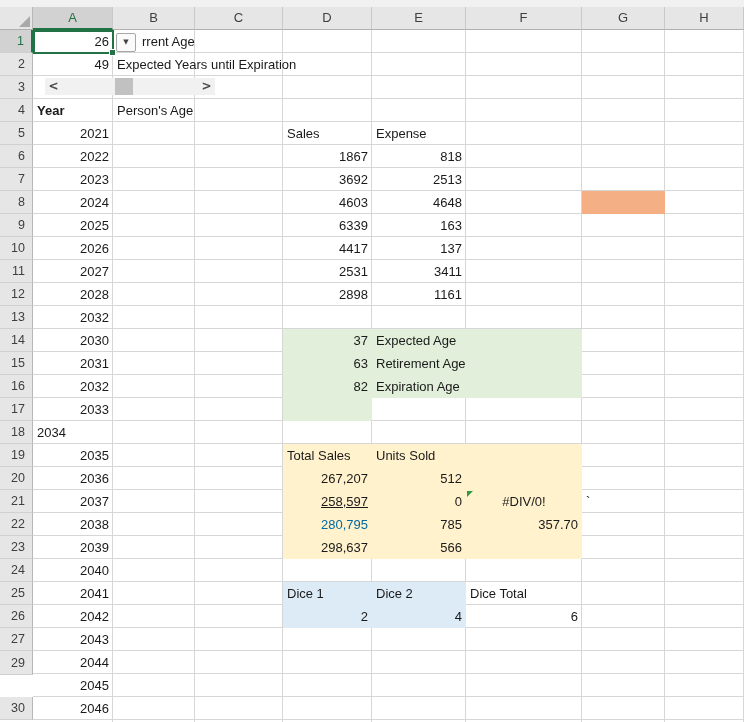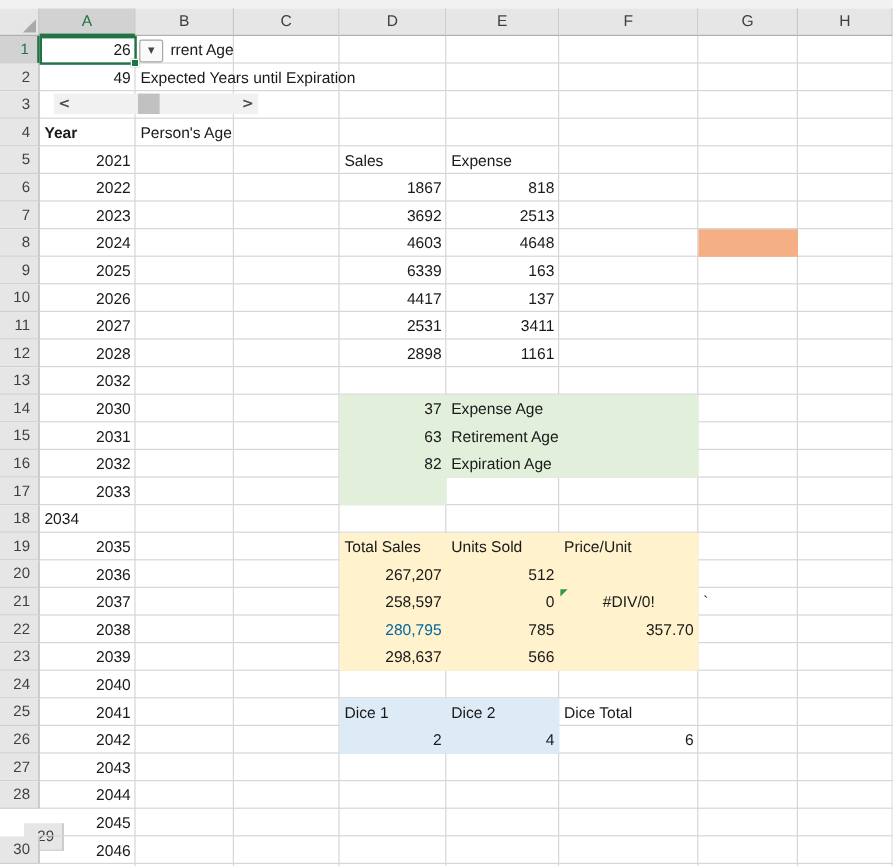--- a/index.html
+++ b/index.html
@@ -65,21 +65,21 @@
     <div class="rowhdr" style="left: 0px; top: 444px; width: 33px; height: 23px;">19</div>
     <div class="rowhdr" style="left: 0px; top: 467px; width: 33px; height: 23px;">20</div>
     <div class="rowhdr" style="left: 0px; top: 490px; width: 33px; height: 23px;">21</div>
     <div class="rowhdr" style="left: 0px; top: 513px; width: 33px; height: 23px;">22</div>
     <div class="rowhdr" style="left: 0px; top: 536px; width: 33px; height: 23px;">23</div>
     <div class="rowhdr" style="left: 0px; top: 559px; width: 33px; height: 23px;">24</div>
     <div class="rowhdr" style="left: 0px; top: 582px; width: 33px; height: 23px;">25</div>
     <div class="rowhdr" style="left: 0px; top: 605px; width: 33px; height: 23px;">26</div>
     <div class="rowhdr" style="left: 0px; top: 628px; width: 33px; height: 23px;">27</div>
     <div class="rowhdr" style="left: 0px; top: 651px; width: 33px; height: 23px;">28</div>
-    <div class="rowhdr" style="left: 0px; top: 686px; width: 33px; height: 23px; margin-left: 20px;">29</div>
+    <div class="rowhdr" style="left: 0px; top: 652px; width: 33px; height: 23px;">29</div>
     <div class="rowhdr" style="left: 0px; top: 697px; width: 33px; height: 23px;">30</div>
     <div class="vline" style="left: 112px; top: 30px; width: 1px; height: 692px; background: rgb(214, 214, 214);"></div>
     <div class="vline" style="left: 194px; top: 30px; width: 1px; height: 692px; background: rgb(214, 214, 214);"></div>
     <div class="vline" style="left: 282px; top: 30px; width: 1px; height: 692px; background: rgb(214, 214, 214);"></div>
     <div class="vline" style="left: 371px; top: 30px; width: 1px; height: 692px; background: rgb(214, 214, 214);"></div>
     <div class="vline" style="left: 465px; top: 30px; width: 1px; height: 692px; background: rgb(214, 214, 214);"></div>
     <div class="vline" style="left: 581px; top: 30px; width: 1px; height: 692px; background: rgb(214, 214, 214);"></div>
     <div class="vline" style="left: 664px; top: 30px; width: 1px; height: 692px; background: rgb(214, 214, 214);"></div>
     <div class="vline" style="left: 743px; top: 30px; width: 1px; height: 692px; background: rgb(214, 214, 214);"></div>
     <div class="hline" style="left: 33px; top: 52px; width: 711px; height: 1px; background: rgb(214, 214, 214);"></div>
@@ -159,31 +159,30 @@
     <div class="cell" style="left: 376px; top: 191px; width: 86px; height: 23px; text-align: right; color: rgb(26, 26, 26);">4648</div>
     <div class="cell" style="left: 287px; top: 214px; width: 81px; height: 23px; text-align: right; color: rgb(26, 26, 26);">6339</div>
     <div class="cell" style="left: 376px; top: 214px; width: 86px; height: 23px; text-align: right; color: rgb(26, 26, 26);">163</div>
     <div class="cell" style="left: 287px; top: 237px; width: 81px; height: 23px; text-align: right; color: rgb(26, 26, 26);">4417</div>
     <div class="cell" style="left: 376px; top: 237px; width: 86px; height: 23px; text-align: right; color: rgb(26, 26, 26);">137</div>
     <div class="cell" style="left: 287px; top: 260px; width: 81px; height: 23px; text-align: right; color: rgb(26, 26, 26);">2531</div>
     <div class="cell" style="left: 376px; top: 260px; width: 86px; height: 23px; text-align: right; color: rgb(26, 26, 26);">3411</div>
     <div class="cell" style="left: 287px; top: 283px; width: 81px; height: 23px; text-align: right; color: rgb(26, 26, 26);">2898</div>
     <div class="cell" style="left: 376px; top: 283px; width: 86px; height: 23px; text-align: right; color: rgb(26, 26, 26);">1161</div>
     <div class="cell" style="left: 287px; top: 329px; width: 81px; height: 23px; text-align: right; color: rgb(26, 26, 26);">37</div>
-    <div class="cell" style="left: 376px; top: 329px; width: 86px; height: 23px; text-align: left; color: rgb(26, 26, 26);">Expense Age</div>
+    <div class="cell" style="left: 376px; top: 329px; width: 86px; height: 23px; text-align: left; color: rgb(26, 26, 26);">Expected Age</div>
     <div class="cell" style="left: 287px; top: 352px; width: 81px; height: 23px; text-align: right; color: rgb(26, 26, 26);">63</div>
     <div class="cell" style="left: 376px; top: 352px; width: 86px; height: 23px; text-align: left; color: rgb(26, 26, 26);">Retirement Age</div>
     <div class="cell" style="left: 287px; top: 375px; width: 81px; height: 23px; text-align: right; color: rgb(26, 26, 26);">82</div>
     <div class="cell" style="left: 376px; top: 375px; width: 86px; height: 23px; text-align: left; color: rgb(26, 26, 26);">Expiration Age</div>
     <div class="cell" style="left: 287px; top: 444px; width: 81px; height: 23px; text-align: left; color: rgb(26, 26, 26);">Total Sales</div>
     <div class="cell" style="left: 376px; top: 444px; width: 86px; height: 23px; text-align: left; color: rgb(26, 26, 26);">Units Sold</div>
-    <div class="cell" style="left: 470px; top: 444px; width: 108px; height: 23px; text-align: left; color: rgb(26, 26, 26);">Price/Unit</div>
     <div class="cell" style="left: 287px; top: 467px; width: 81px; height: 23px; text-align: right; color: rgb(26, 26, 26);">267,207</div>
     <div class="cell" style="left: 376px; top: 467px; width: 86px; height: 23px; text-align: right; color: rgb(26, 26, 26);">512</div>
-    <div class="cell" style="left: 287px; top: 490px; width: 81px; height: 23px; text-align: right; color: rgb(26, 26, 26);">258,597</div>
+    <div class="cell" style="left: 287px; top: 490px; width: 81px; height: 23px; text-align: right; color: rgb(26, 26, 26); text-decoration: underline;">258,597</div>
     <div class="cell" style="left: 376px; top: 490px; width: 86px; height: 23px; text-align: right; color: rgb(26, 26, 26);">0</div>
     <div class="cell" style="left: 470px; top: 490px; width: 108px; height: 23px; text-align: center; color: rgb(26, 26, 26);">#DIV/0!</div>
     <div class="cell" style="left: 586px; top: 490px; width: 75px; height: 23px; text-align: left; color: rgb(26, 26, 26);">`</div>
     <div class="cell" style="left: 287px; top: 513px; width: 81px; height: 23px; text-align: right; color: #0369a1;">280,795</div>
     <div class="cell" style="left: 376px; top: 513px; width: 86px; height: 23px; text-align: right; color: rgb(26, 26, 26);">785</div>
     <div class="cell" style="left: 470px; top: 513px; width: 108px; height: 23px; text-align: right; color: rgb(26, 26, 26);">357.70</div>
     <div class="cell" style="left: 287px; top: 536px; width: 81px; height: 23px; text-align: right; color: rgb(26, 26, 26);">298,637</div>
     <div class="cell" style="left: 376px; top: 536px; width: 86px; height: 23px; text-align: right; color: rgb(26, 26, 26);">566</div>
     <div class="cell" style="left: 287px; top: 582px; width: 81px; height: 23px; text-align: left; color: rgb(26, 26, 26);">Dice 1</div>
     <div class="cell" style="left: 376px; top: 582px; width: 86px; height: 23px; text-align: left; color: rgb(26, 26, 26);">Dice 2</div>

